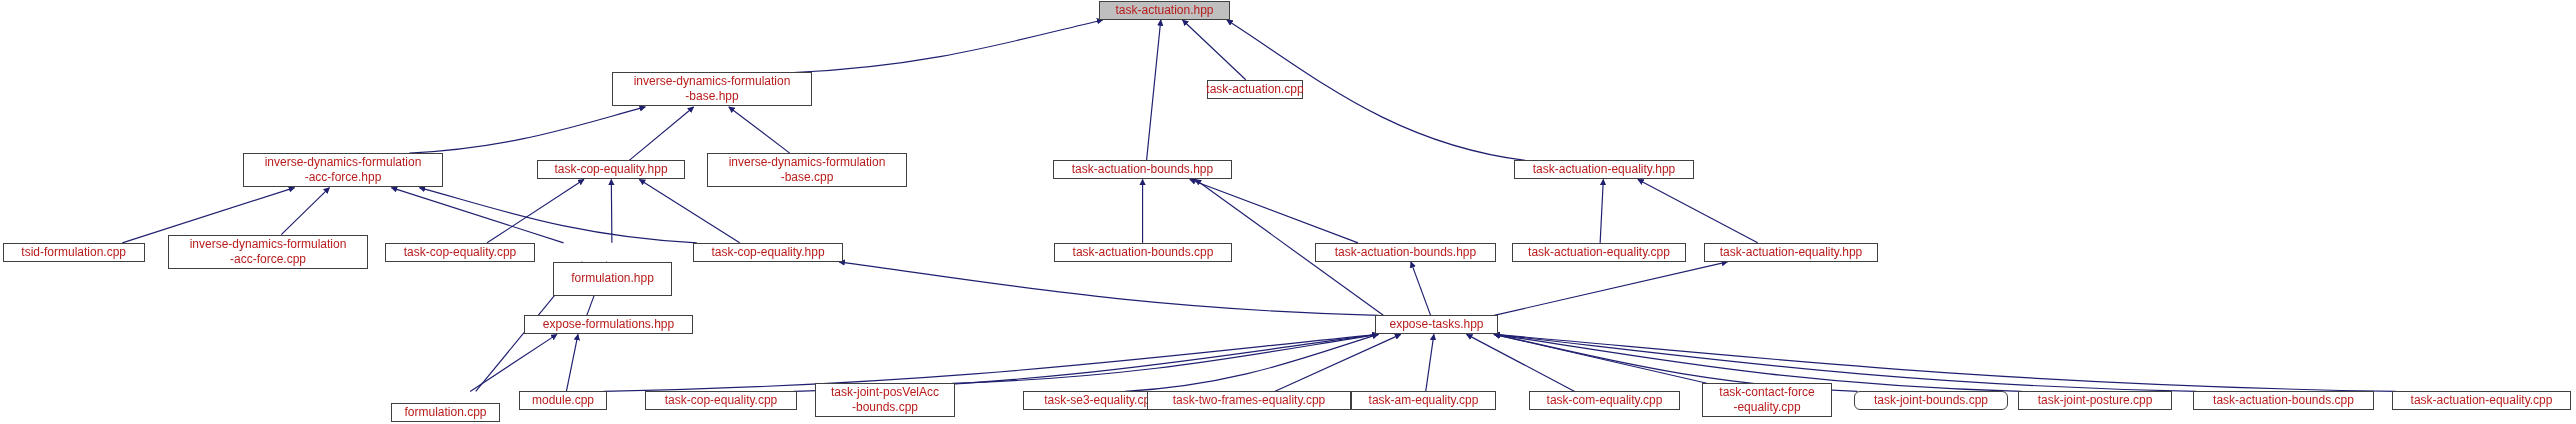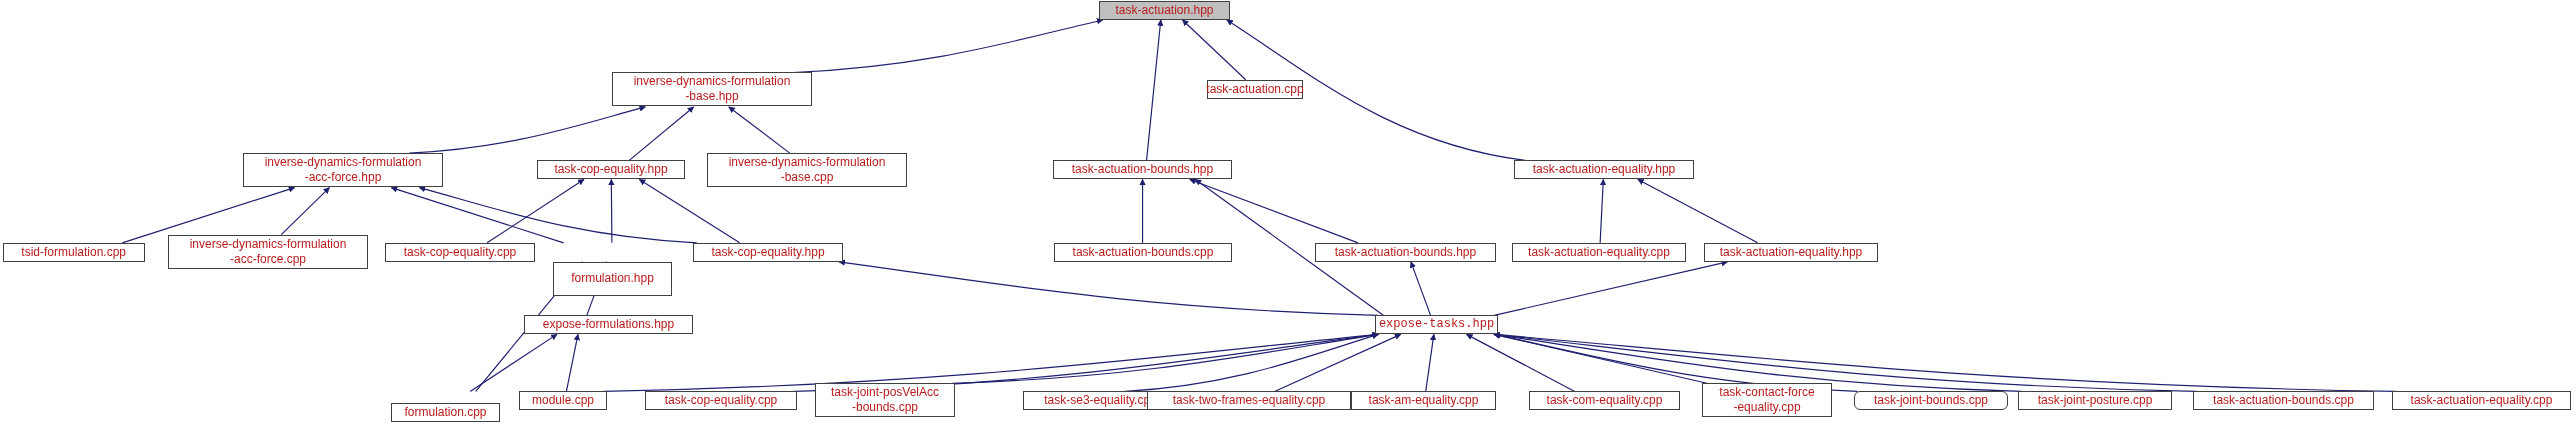--- a/index.html
+++ b/index.html
@@ -109,21 +109,21 @@
       <div class="node" style="left: 168px; top: 235px; width: 200px; height: 34px;">inverse-dynamics-formulation
 -acc-force.cpp</div>
       <div class="node" style="left: 385px; top: 243px; width: 150px; height: 19px;">task-cop-equality.cpp</div>
       <div class="node" style="left: 553px; top: 226px; width: 119px; height: 34px; margin-top: 36px;">formulation.hpp</div>
       <div class="node" style="left: 693px; top: 243px; width: 150px; height: 19px;">task-cop-equality.hpp</div>
       <div class="node" style="left: 1054px; top: 243px; width: 178px; height: 19px;">task-actuation-bounds.cpp</div>
       <div class="node" style="left: 1315px; top: 243px; width: 181px; height: 19px;">task-actuation-bounds.hpp</div>
       <div class="node" style="left: 1512px; top: 243px; width: 174px; height: 19px;">task-actuation-equality.cpp</div>
       <div class="node" style="left: 1704px; top: 243px; width: 174px; height: 19px;">task-actuation-equality.hpp</div>
       <div class="node" style="left: 497px; top: 315px; width: 169px; height: 19px; margin-left: 27px;">expose-formulations.hpp</div>
-      <div class="node" style="left: 1375px; top: 315px; width: 123px; height: 19px; font-family: Liberation Mono, monospace;">expose-tasks.hpp</div>
+      <div class="node" style="left: 1375px; top: 315px; width: 123px; height: 19px;">expose-tasks.hpp</div>
       <div class="node" style="left: 391px; top: 391px; width: 109px; height: 19px; margin-top: 12px;">formulation.cpp</div>
       <div class="node" style="left: 519px; top: 391px; width: 88px; height: 19px;">module.cpp</div>
       <div class="node" style="left: 645px; top: 391px; width: 152px; height: 19px;">task-cop-equality.cpp</div>
       <div class="node" style="left: 815px; top: 383px; width: 140px; height: 34px;">task-joint-posVelAcc
 -bounds.cpp</div>
       <div class="node" style="left: 1023px; top: 391px; width: 132px; height: 19px; padding-left: 23px;">task-se3-equality.cpp</div>
       <div class="node" style="left: 1147px; top: 391px; width: 204px; height: 19px;">task-two-frames-equality.cpp</div>
       <div class="node" style="left: 1351px; top: 391px; width: 145px; height: 19px;">task-am-equality.cpp</div>
       <div class="node" style="left: 1529px; top: 391px; width: 151px; height: 19px;">task-com-equality.cpp</div>
       <div class="node" style="left: 1702px; top: 383px; width: 130px; height: 34px;">task-contact-force

